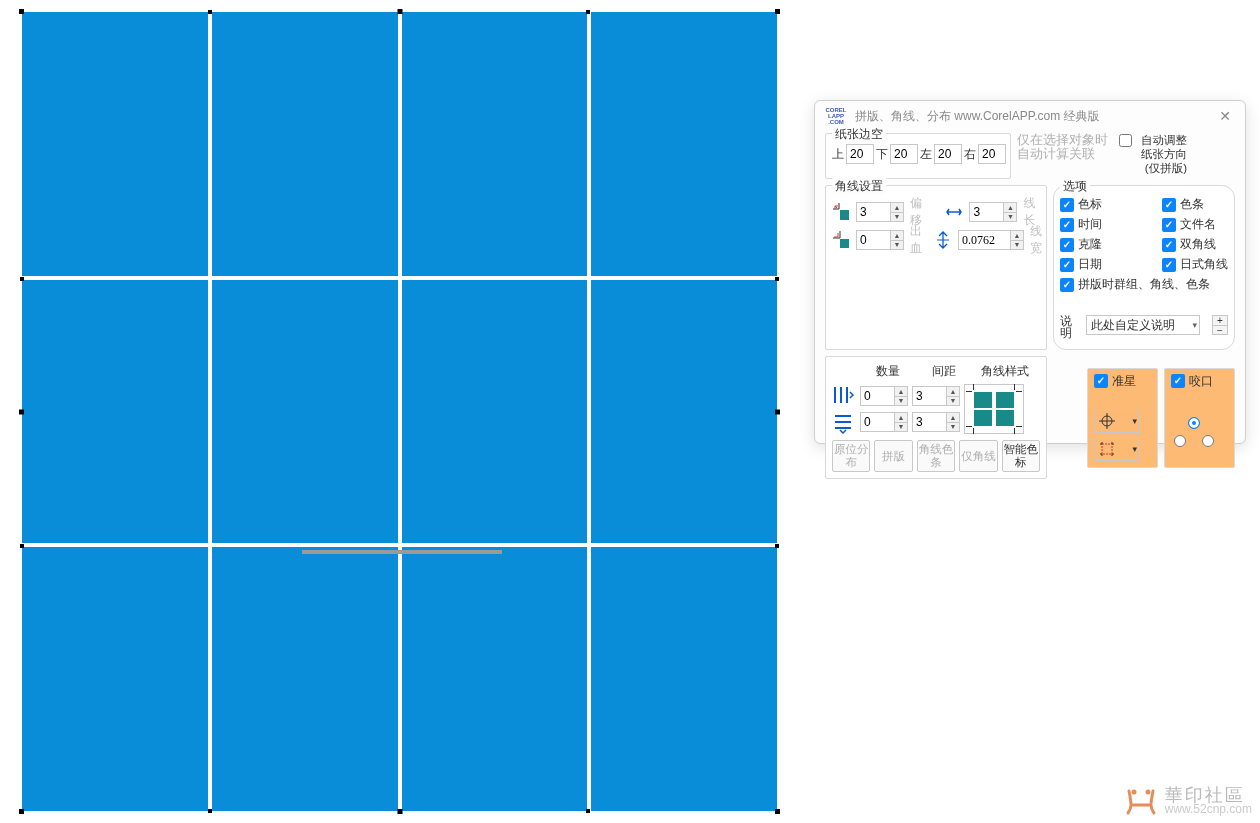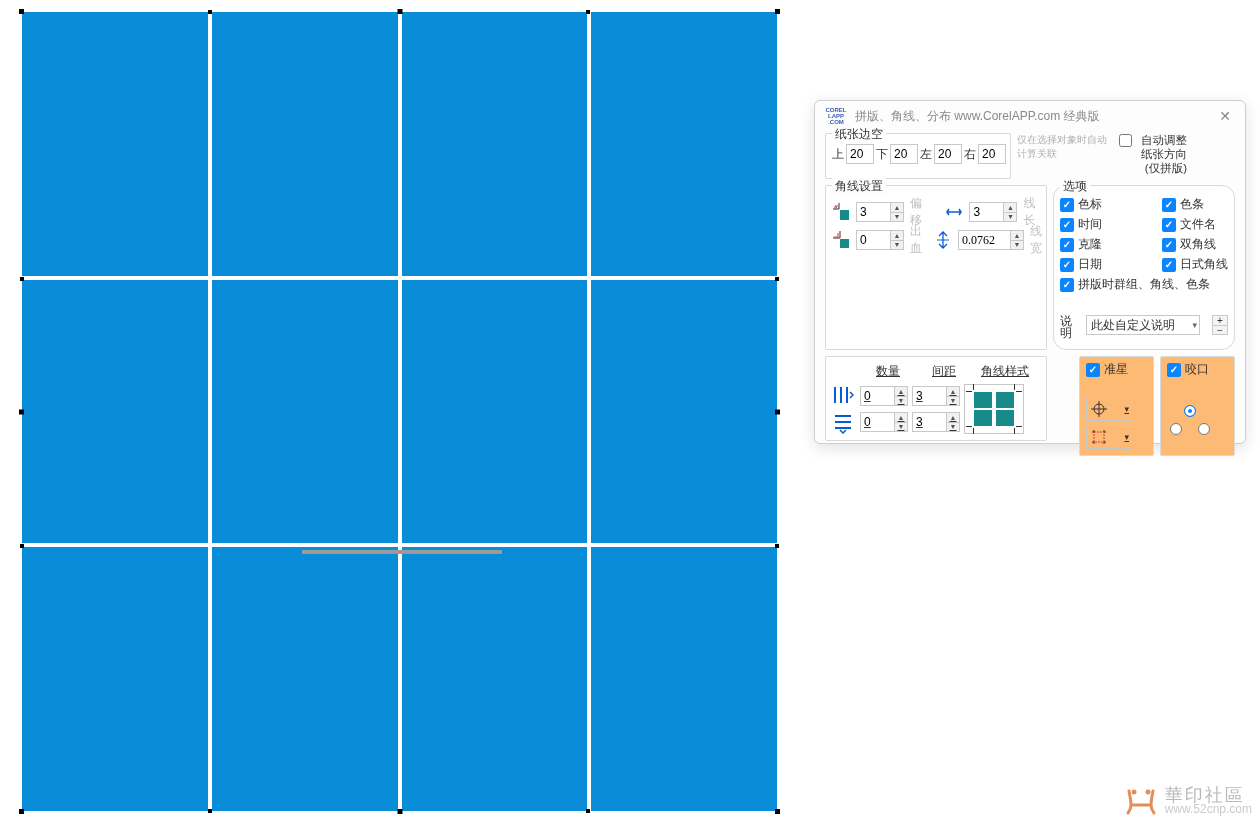--- a/index.html
+++ b/index.html
@@ -82,21 +82,21 @@
 
   .margins-grp { width: 186px; height:46px; }
   .margins-row { display:flex; align-items:center; gap:2px; font-size:12px; }
   .margins-row .lbl { width:14px; text-align:center; }
   .num-input {
     border:1px solid #c8c8c8; background:#fff; height:20px;
     font-size:12px; text-align:left; padding:0 3px;
   }
   .num-input.sm { width:28px; }
 
-  .linktxt { width:96px; font-size:10px; color:#b0b0b0; line-height:14px; }
+  .linktxt { width:96px; font-size:13px; color:#b0b0b0; line-height:14px; }
 
   .autocb { display:flex; align-items:flex-start; gap:3px; font-size:11.5px; color:#333; line-height:14px; }
   .autocb input { margin-top:1px; }
   .autocb .txt { width:52px; text-align:right;}
 
   .row2 { display:flex; gap:6px; align-items:stretch; }
 
   .cornerline-grp { width:222px; padding-bottom:8px; }
   .cl-row { display:flex; align-items:center; gap:6px; margin-top:4px; height:24px;}
   .cl-icon { width:20px; height:20px; display:flex; align-items:center; justify-content:center; }
@@ -120,21 +120,21 @@
     color:#fff; font-size:10px; line-height:1;
   }
   .cbox::after{ content:"✓"; font-weight:bold;}
   .note-row { display:flex; align-items:flex-start; gap:12px; margin-top:22px; }
   .note-lbl { width:14px; line-height:12px; font-size:12px; }
   .note-select { flex:1; height:20px; border:1px solid #c8c8c8; display:flex; align-items:center; justify-content:space-between; padding:0 2px 0 4px; font-size:12px;}
   .plusminus { display:flex; flex-direction:column; width:16px;}
   .plusminus div { height:10px; border:1px solid #c8c8c8; background:#f4f4f4; text-align:center; font-size:10px; line-height:9px; cursor:pointer;}
   .plusminus div:first-child{ border-bottom:none; }
 
-  .row3 { display:flex; gap:10px; align-items:flex-start;text-decoration:underline; }
+  .row3 { display:flex; gap:18px; align-items:center; }
 
   .qty-grp { width:222px; padding:6px; }
   .qty-head { display:flex; font-size:12px; text-align:center; margin-bottom:4px;}
   .qty-head span:nth-child(1){ width:28px;}
   .qty-head span:nth-child(2){ width:56px;}
   .qty-head span:nth-child(3){ width:56px;}
   .qty-head span:nth-child(4){ width:66px;}
   .qty-body { display:flex; gap:4px; align-items:center;}
   .axis-icons { display:flex; flex-direction:column; gap:6px; width:24px;}
   .axis-icons svg { width:22px; height:22px; }
@@ -435,20 +435,38 @@
                   <div class="mark mv" style="left:1px;top:-6px;"></div>
                 <div class="mark mh" style="right:-6px;top:1px;"></div>
                   <div class="mark mv" style="right:1px;top:-6px;"></div>
                 <div class="mark mh" style="left:-6px;bottom:1px;"></div>
                   <div class="mark mv" style="left:1px;bottom:-6px;"></div>
                 <div class="mark mh" style="right:-6px;bottom:1px;"></div>
                   <div class="mark mv" style="right:1px;bottom:-6px;"></div>
               </div>
             </div>
           </div>
+          <div class="btnrow">
+            <div class="btn
+            ">
+                <span>原位分布</span>
+              </div>
+            <div class="btn">
+                <span>拼版</span>
+              </div>
+            <div class="btn">
+                <span>角线色条</span>
+              </div>
+            <div class="btn">
+                <span>仅角线</span>
+              </div>
+            <div class="btn active">
+                <span>智能色标</span>
+              </div>
+          </div>
         </div>
       </div>
 
       <div class="reg-grp" style="padding:0; gap:6px;">
         <div class="reg-col">
           <div class="chk">
               <span class="cbox"></span>
               <span>准星</span>
             </div>
           <div class="icon-dd" style="margin-top:18px;">

